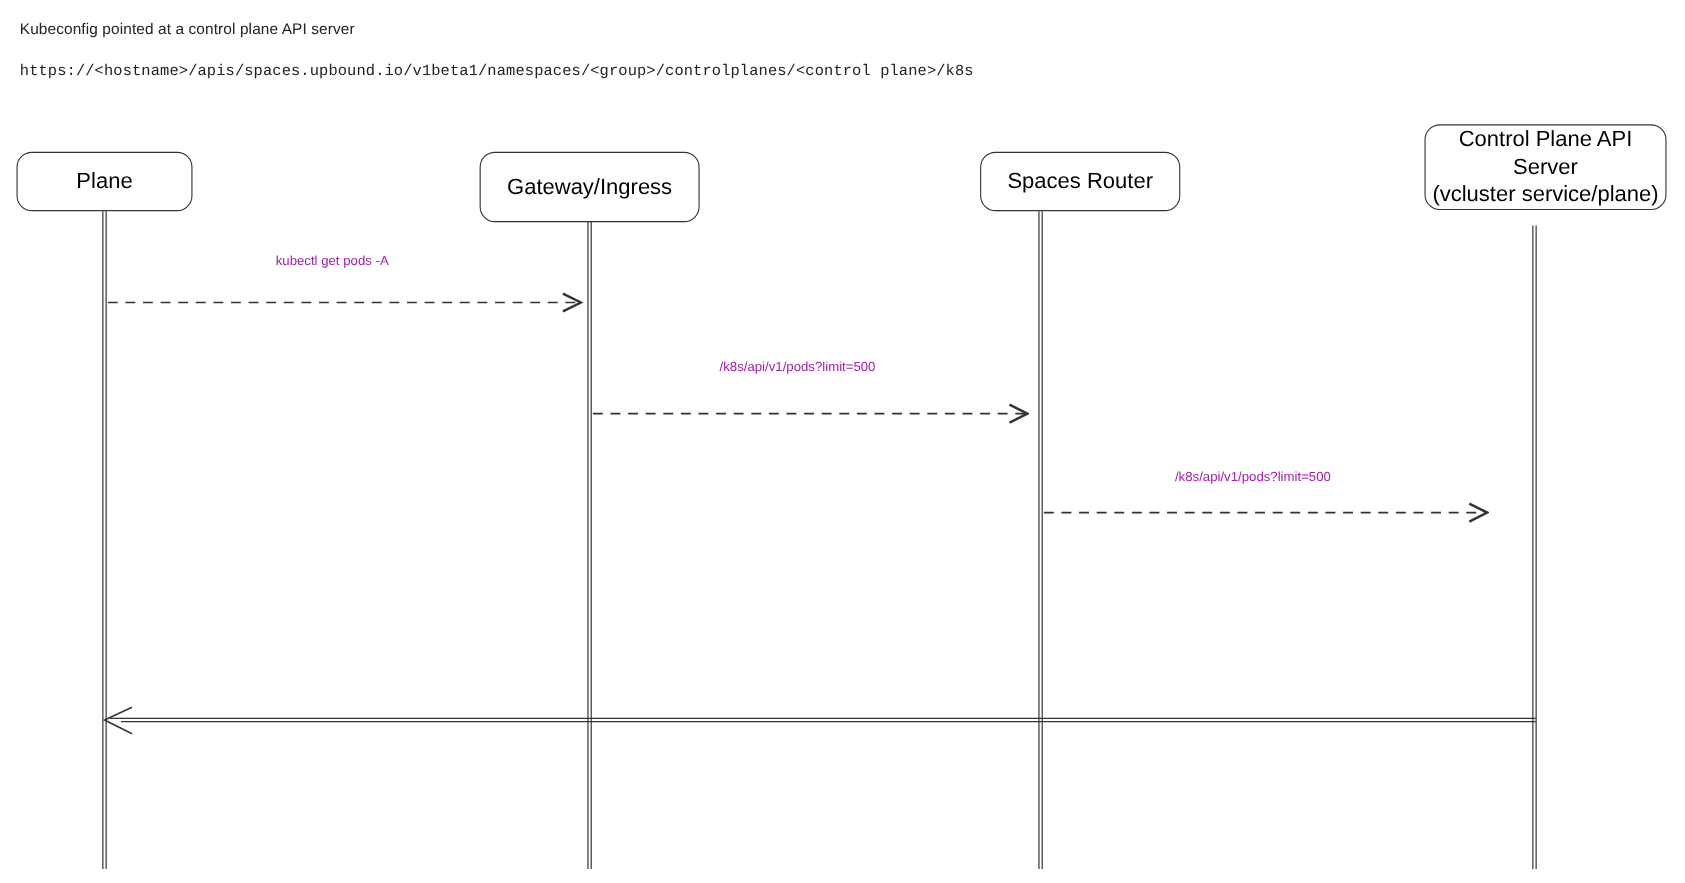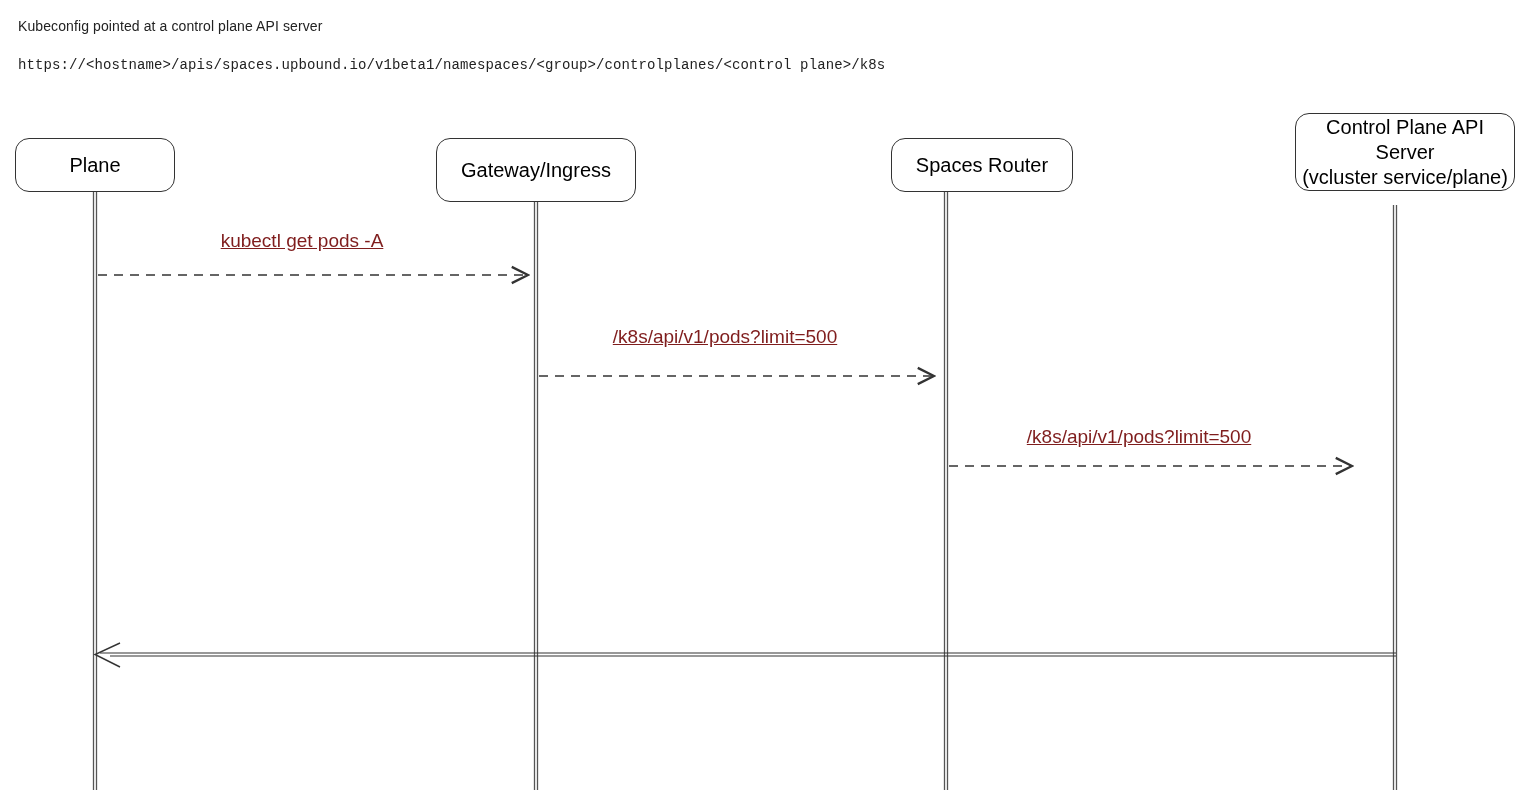--- a/index.html
+++ b/index.html
@@ -41,25 +41,24 @@
     align-items: center;
     justify-content: center;
     text-align: center;
     font-size: 20px;
     color: #000000;
     line-height: 1.25;
     padding: 2px 6px;
   }
   .msg-label {
     position: absolute;
-    font-size: 19px;
-    color: #7f1d1d;
+    font-size: 12px;
+    color: #a21caf;
     white-space: nowrap;
     transform: translateX(-50%);
-    text-decoration: underline;
   }
 </style>
 </head>
 <body>
 
 <div class="note" id="note-title">Kubeconfig pointed at a control plane API server</div>
 <div class="note" id="note-url">https://&lt;hostname&gt;/apis/spaces.upbound.io/v1beta1/namespaces/&lt;group&gt;/controlplanes/&lt;control plane&gt;/k8s</div>
 
 <svg id="canvas" viewBox="0 0 1532 803" xmlns="http://www.w3.org/2000/svg">
   <defs>

